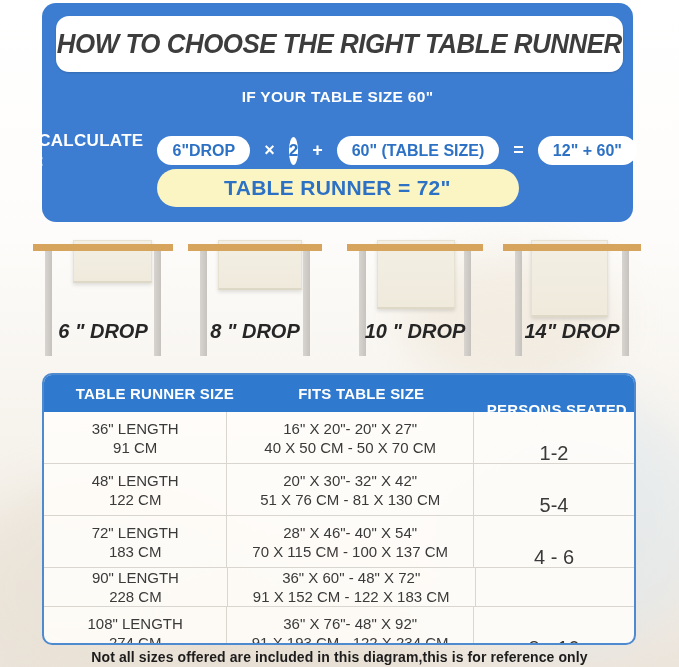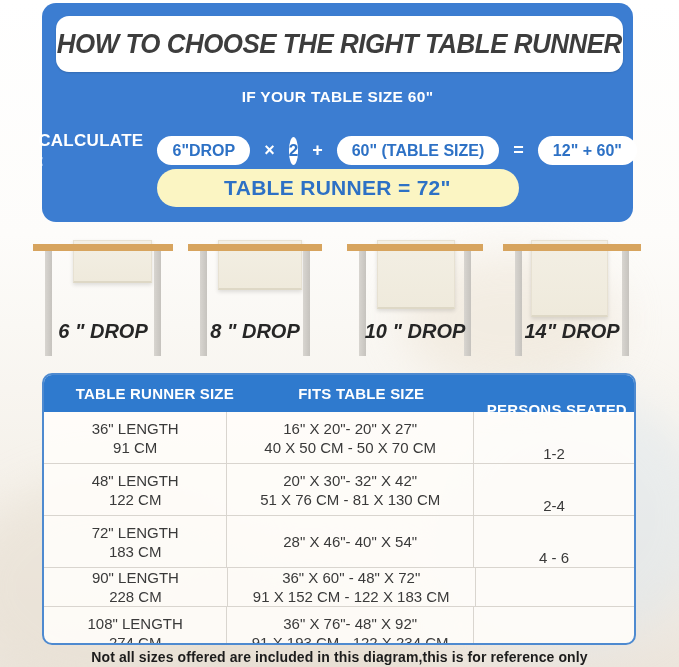--- a/index.html
+++ b/index.html
@@ -89,21 +89,21 @@
   }
   .c1{width:31%;} .c2{width:41.8%;text-align:center;} .c3{width:27.2%;margin-top:32px;}
   .tbody{flex:1;display:flex;flex-direction:column;}
   .trow{flex:1;display:flex;border-top:1px solid #d9d5cf;}
   .trow:first-child{border-top:none;}
   .tcell{
     display:flex;flex-direction:column;align-items:center;justify-content:center;
     color:#3a3a3a;font-size:15px;line-height:19px;text-align:center;
   }
   .tcell.c2{border-left:1px solid #d9d5cf;border-right:1px solid #d9d5cf;}
-  .tcell.c3{font-size:15px;}
+  .tcell.c3{font-size:20px;}
 
   .footer-note{
     position:absolute;left:0;top:649px;width:100%;text-align:center;
     font-size:14px;font-weight:600;color:#1c1c1c;letter-spacing:.1px;
   }
 </style>
 </head>
 <body>
 
 <div class="canvas">
@@ -184,30 +184,31 @@
 
       <div class="trow">
         <div class="tcell c1">
           <div>48" LENGTH</div>
           <div>122 CM</div>
         </div>
         <div class="tcell c2">
           <div>20" X 30"- 32" X 42"</div>
           <div>51 X 76 CM - 81 X 130 CM</div>
         </div>
-        <div class="tcell c3">2-4</div>
+        <div class="tcell c3">5-4</div>
       </div>
 
       <div class="trow">
         <div class="tcell c1">
           <div>72" LENGTH</div>
           <div>183 CM</div>
         </div>
         <div class="tcell c2">
           <div>28" X 46"- 40" X 54"</div>
+          <div>70 X 115 CM - 100 X 137 CM</div>
         </div>
         <div class="tcell c3">4 - 6</div>
       </div>
 
       <div class="trow">
         <div class="tcell c1">
           <div>90" LENGTH</div>
           <div>228 CM</div>
         </div>
         <div class="tcell c2">

